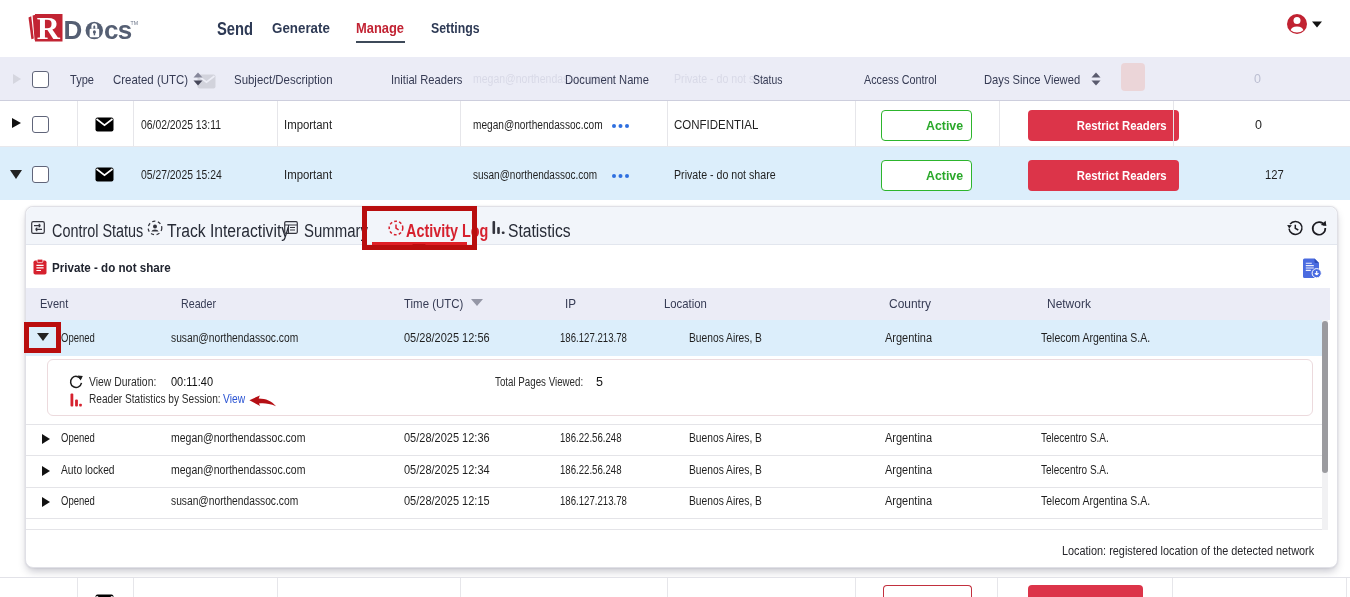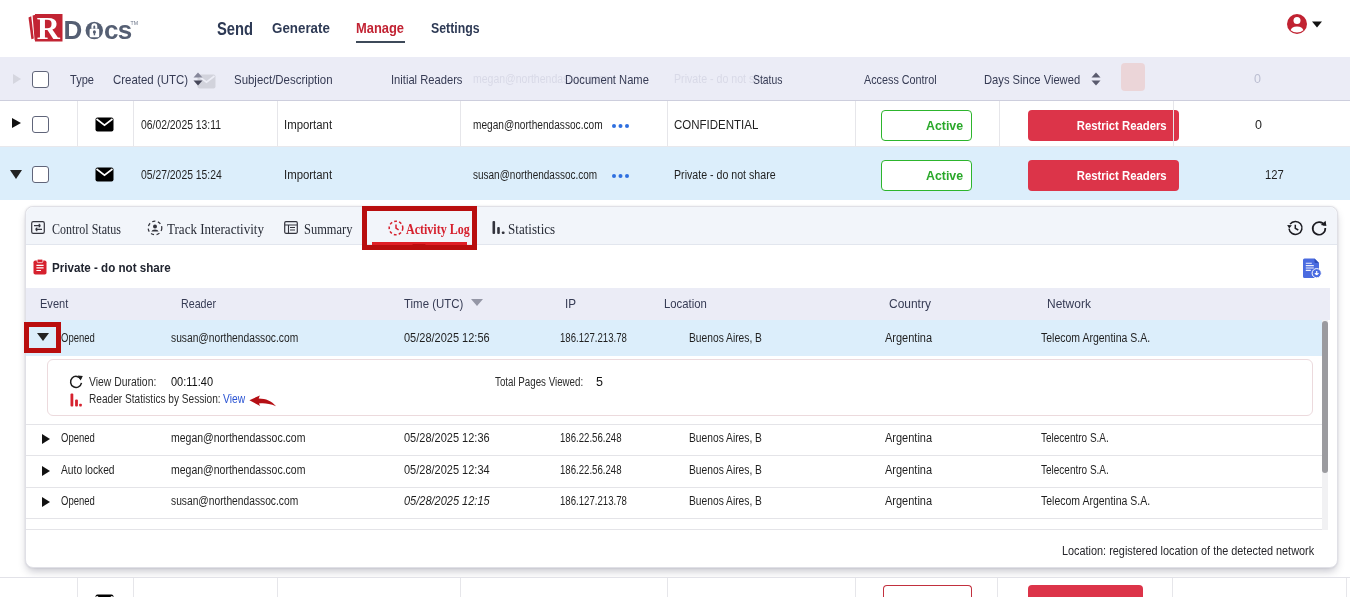--- a/index.html
+++ b/index.html
@@ -2,21 +2,21 @@
 <html><head>
 <meta charset="utf-8">
 <style>
   html,body{margin:0;padding:0;background:#fff;}
   #page{position:relative;width:1350px;height:597px;overflow:hidden;
         font-family:"Liberation Sans",sans-serif;background:#fff;}
   .abs{position:absolute;white-space:nowrap;}
   .ctr{display:flex;align-items:center;justify-content:center;padding-left:36px;}
   .hlbl{font-weight:normal;font-size:13px;color:#363b54;}
   .cell{font-size:12.5px;color:#1f1f1f;}
-  .tab{font-size:15px;color:#272b36;font-family:Liberation Serif, serif;}
+  .tab{font-size:18px;color:#272b36;}
   .cb{position:absolute;width:15px;height:15px;border:1.6px solid #60657a;border-radius:3px;background:#fff;}
   .vline{position:absolute;width:1px;background:#e6e6ea;}
 </style>
 </head>
 <body>
 <div id="page">
 <div class="abs" style="left:0;top:0;width:1350px;height:57px;background:#fff;"></div>
 <svg class="abs" style="left:24px;top:7px;" width="120" height="44" viewBox="0 0 120 44">
   <g fill="#c22433">
     <polygon points="4.5,10.5 7.2,9.2 9.8,31.5 7.4,32.2"></polygon>
@@ -234,21 +234,21 @@
 <div class="abs cell" style="left:171px;top:463px;"><span style="display:inline-block;transform:scaleX(0.84);transform-origin:0 50%;">megan@northendassoc.com</span></div>
 <div class="abs cell" style="left:404px;top:463px;"><span style="display:inline-block;transform:scaleX(0.88);transform-origin:0 50%;">05/28/2025 12:34</span></div>
 <div class="abs cell" style="left:560px;top:463px;"><span style="display:inline-block;transform:scaleX(0.77);transform-origin:0 50%;">186.22.56.248</span></div>
 <div class="abs cell" style="left:689px;top:463px;"><span style="display:inline-block;transform:scaleX(0.82);transform-origin:0 50%;">Buenos Aires, B</span></div>
 <div class="abs cell" style="left:885px;top:463px;"><span style="display:inline-block;transform:scaleX(0.88);transform-origin:0 50%;">Argentina</span></div>
 <div class="abs cell" style="left:1041px;top:463px;"><span style="display:inline-block;transform:scaleX(0.8);transform-origin:0 50%;">Telecentro S.A.</span></div>
 <div class="abs" style="left:26px;top:487px;width:1296px;height:1px;background:#e4e4e8;"></div>
 <div class="abs" style="left:42px;top:497px;width:0;height:0;border-left:8px solid #111;border-top:5px solid transparent;border-bottom:5px solid transparent;"></div>
 <div class="abs cell" style="left:61px;top:494px;"><span style="display:inline-block;transform:scaleX(0.76);transform-origin:0 50%;">Opened</span></div>
 <div class="abs cell" style="left:171px;top:494px;"><span style="display:inline-block;transform:scaleX(0.82);transform-origin:0 50%;">susan@northendassoc.com</span></div>
-<div class="abs cell" style="left:404px;top:494px;font-style:italic;"><span style="display:inline-block;transform:scaleX(0.88);transform-origin:0 50%;">05/28/2025 12:15</span></div>
+<div class="abs cell" style="left:404px;top:494px;"><span style="display:inline-block;transform:scaleX(0.88);transform-origin:0 50%;">05/28/2025 12:15</span></div>
 <div class="abs cell" style="left:560px;top:494px;"><span style="display:inline-block;transform:scaleX(0.77);transform-origin:0 50%;">186.127.213.78</span></div>
 <div class="abs cell" style="left:689px;top:494px;"><span style="display:inline-block;transform:scaleX(0.82);transform-origin:0 50%;">Buenos Aires, B</span></div>
 <div class="abs cell" style="left:885px;top:494px;"><span style="display:inline-block;transform:scaleX(0.88);transform-origin:0 50%;">Argentina</span></div>
 <div class="abs cell" style="left:1041px;top:494px;"><span style="display:inline-block;transform:scaleX(0.84);transform-origin:0 50%;">Telecom Argentina S.A.</span></div>
 <div class="abs" style="left:26px;top:518px;width:1296px;height:1px;background:#e4e4e8;"></div>
 <div class="abs" style="left:26px;top:529px;width:1296px;height:1px;background:#e4e4e8;"></div>
 <div class="abs" style="left:1322px;top:320px;width:6px;height:210px;background:#f1f1f3;"></div>
 <div class="abs" style="left:1322px;top:321px;width:6px;height:152px;background:#9b9b9f;border-radius:3px;"></div>
 <div class="abs " style="left:1062px;top:544px;font-size:12.5px;color:#25252a;"><span style="display:inline-block;transform:scaleX(0.87);transform-origin:0 50%;">Location: registered location of the detected network</span></div>
 <div class="abs" style="left:0;top:577px;width:1350px;height:20px;background:#fff;border-top:1px solid #e2e2e8;box-sizing:border-box;"></div>

